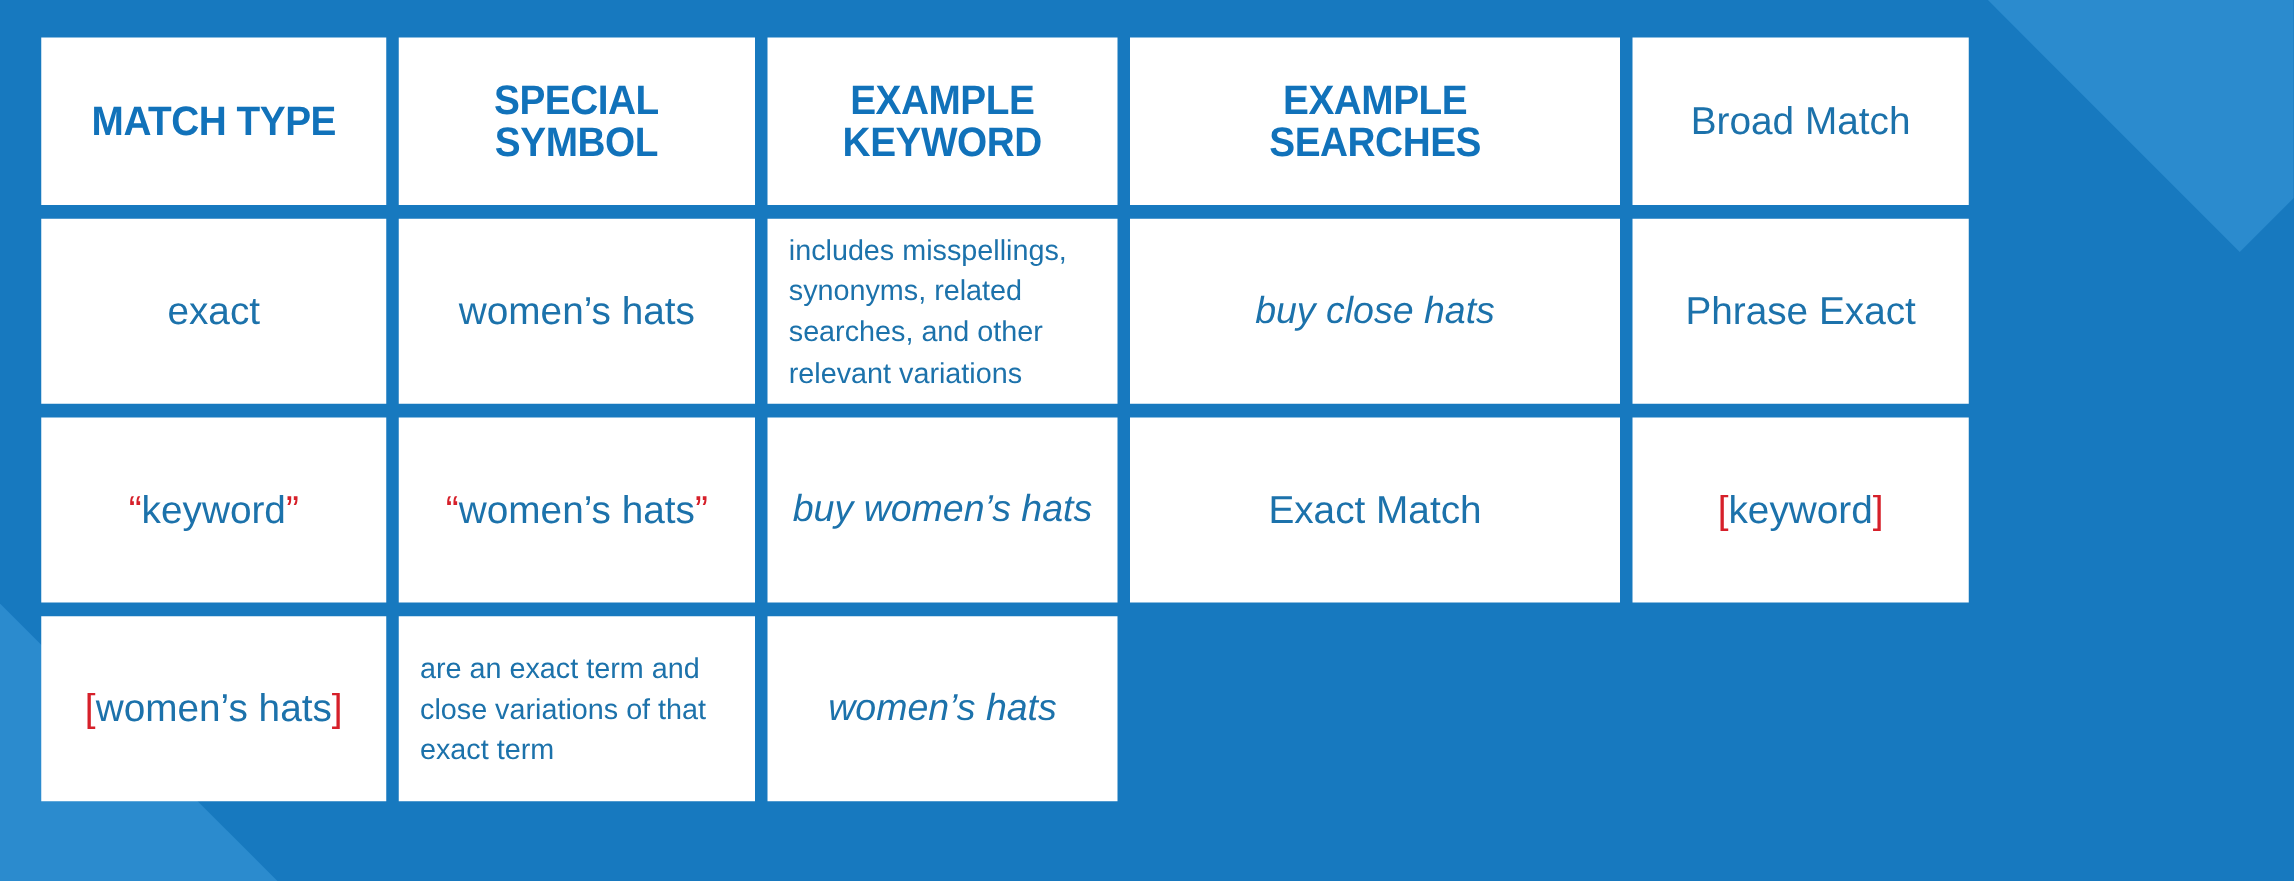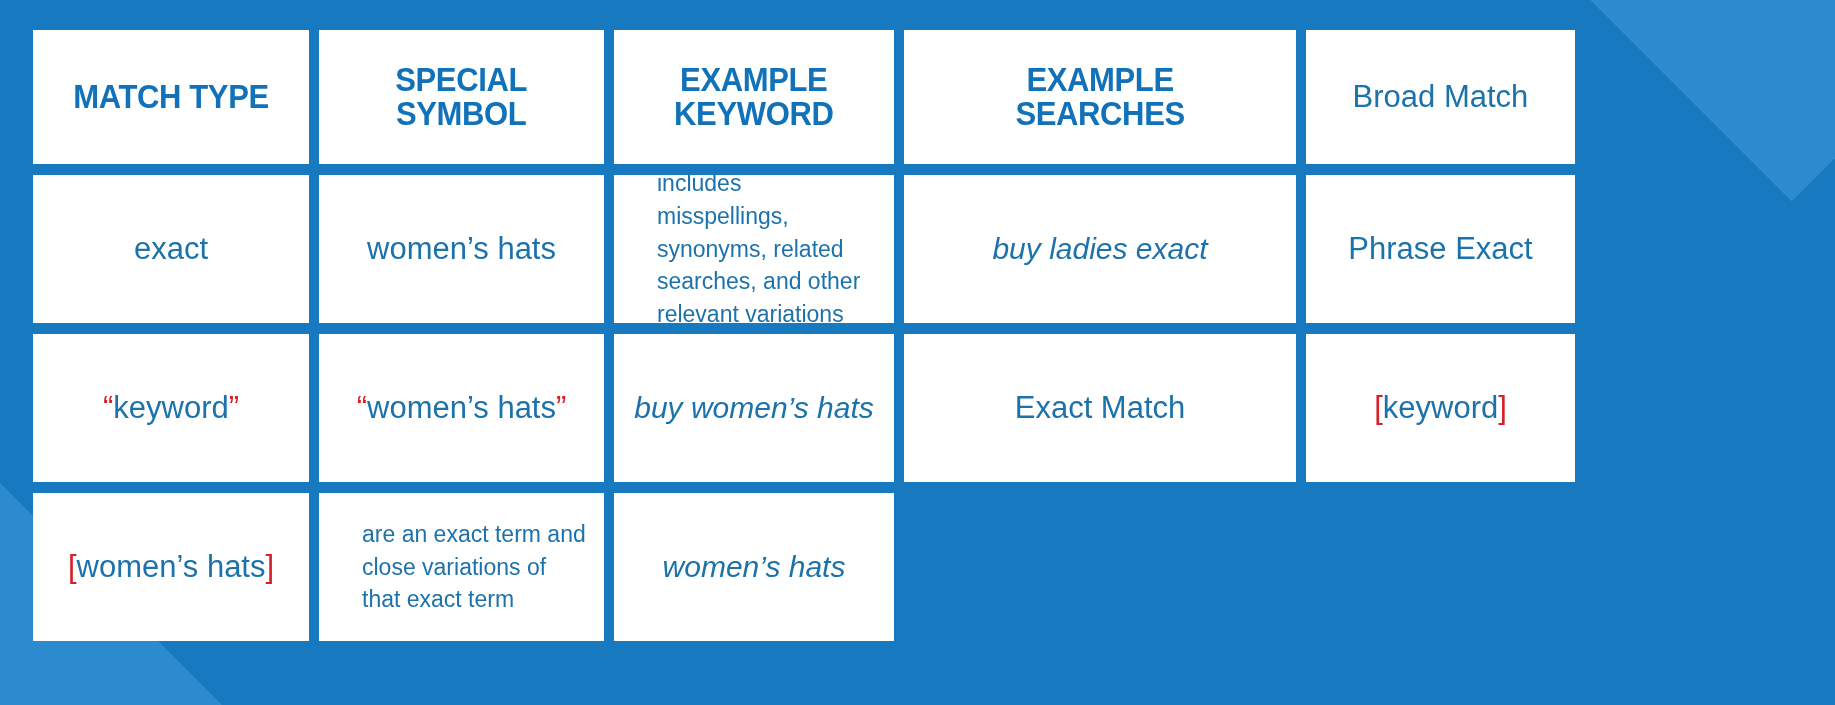--- a/index.html
+++ b/index.html
@@ -100,21 +100,21 @@
     line-height: 1.42;
     text-align: left;
     white-space: normal;
   }
   .body-text.italic {
     font-style: italic;
     font-size: 30px;
   }
   .cell.desc {
     justify-content: center;
-    padding-left: 43px;
+    padding-left: 17px;
     padding-right: 16px;
   }
   .mark { color: #d6202a; }
 </style>
 </head>
 <body>
 
 <div class="canvas">
 
   <div class="corner-accent top-right"></div>
@@ -152,21 +152,21 @@
     <div class="cell">
       <div class="body-text"><span class="mark"></span><span>exact</span><span class="mark"></span></div>
     </div>
     <div class="cell">
       <div class="body-text"><span class="mark"></span><span>women’s hats</span><span class="mark"></span></div>
     </div>
     <div class="cell desc">
       <div class="body-text small">includes misspellings, synonyms, related searches, and other relevant variations</div>
     </div>
     <div class="cell">
-      <div class="body-text italic">buy ladies exact</div>
+      <div class="body-text italic">buy close hats</div>
     </div>
 
     <div class="cell">
       <div class="body-text">Phrase Exact</div>
     </div>
     <div class="cell">
       <div class="body-text"><span class="mark">“</span><span>keyword</span><span class="mark">”</span></div>
     </div>
     <div class="cell">
       <div class="body-text"><span class="mark">“</span><span>women’s hats</span><span class="mark">”</span></div>

